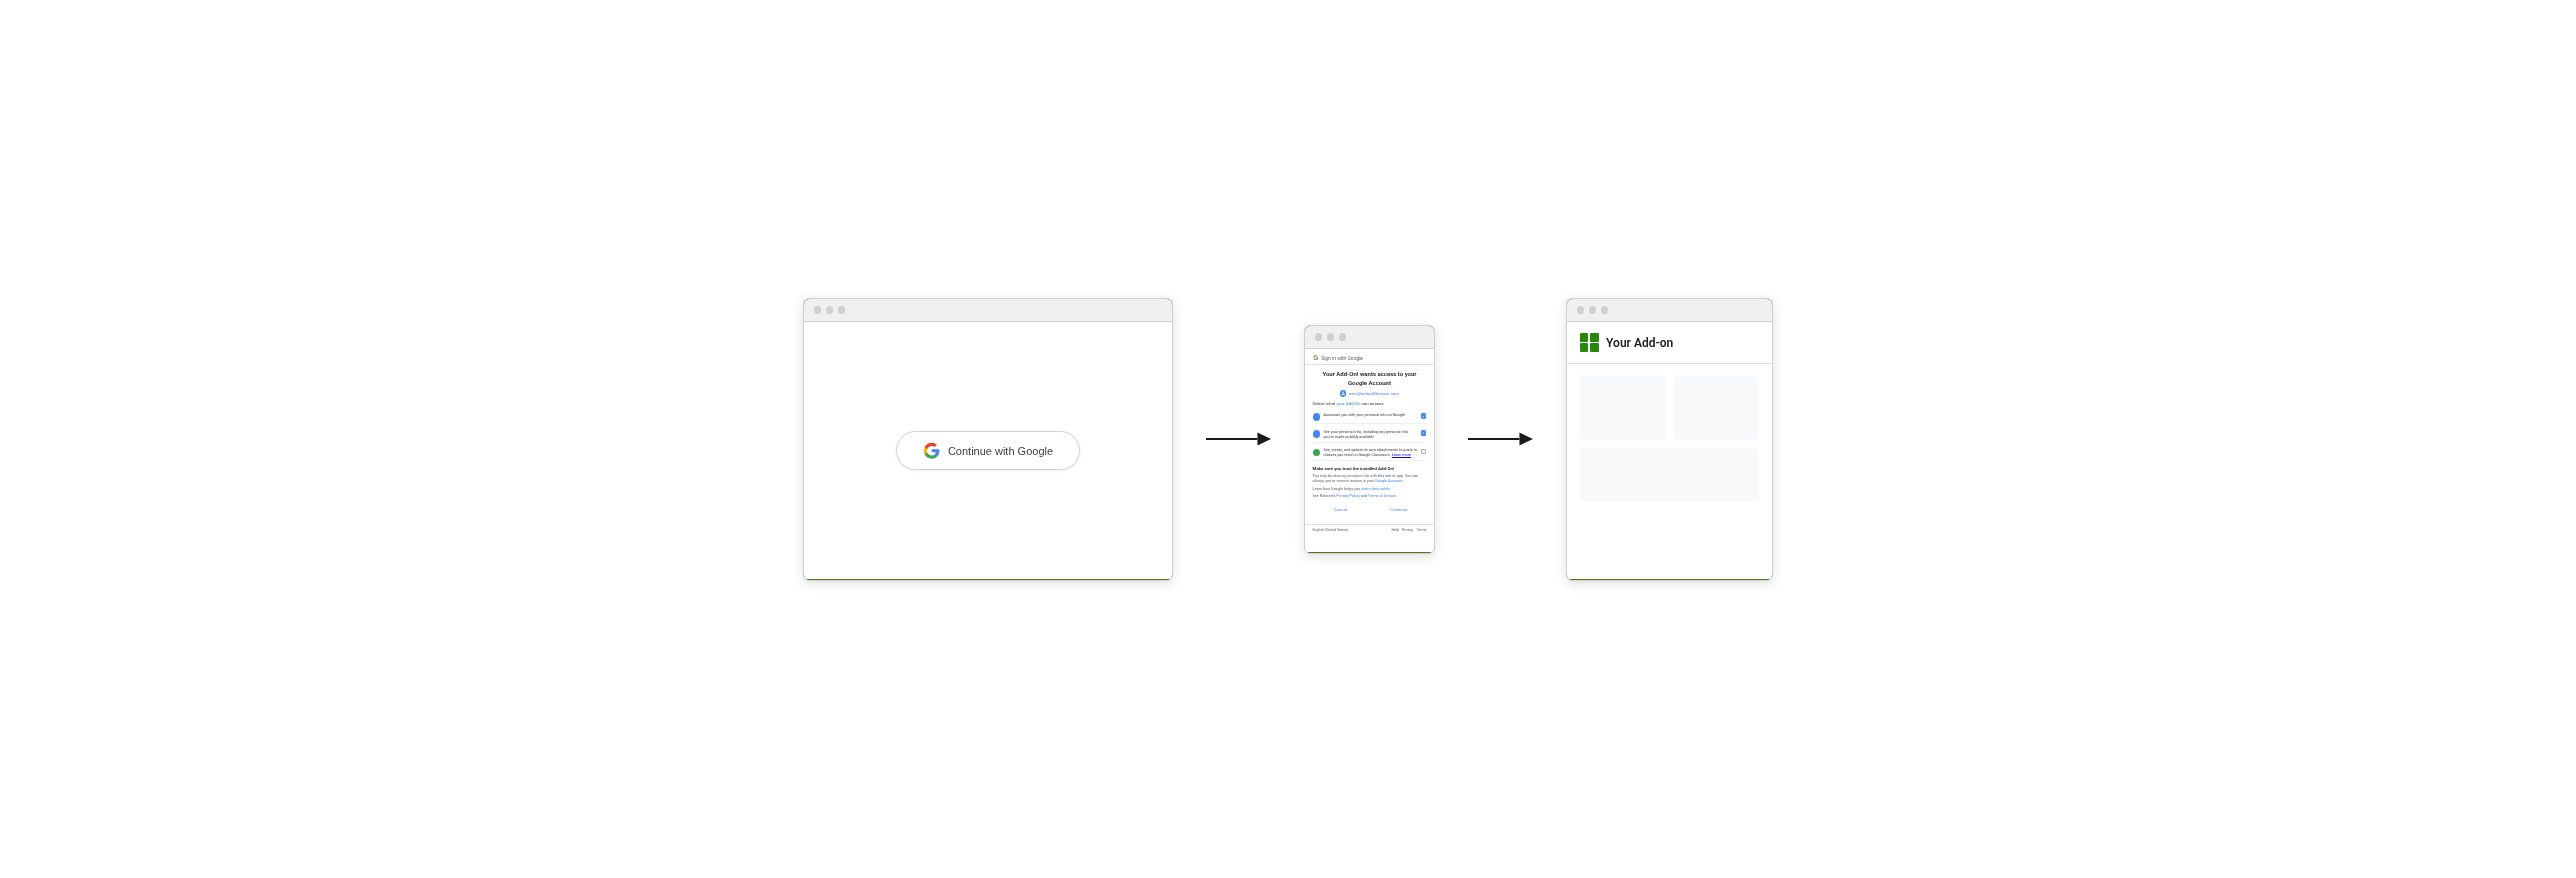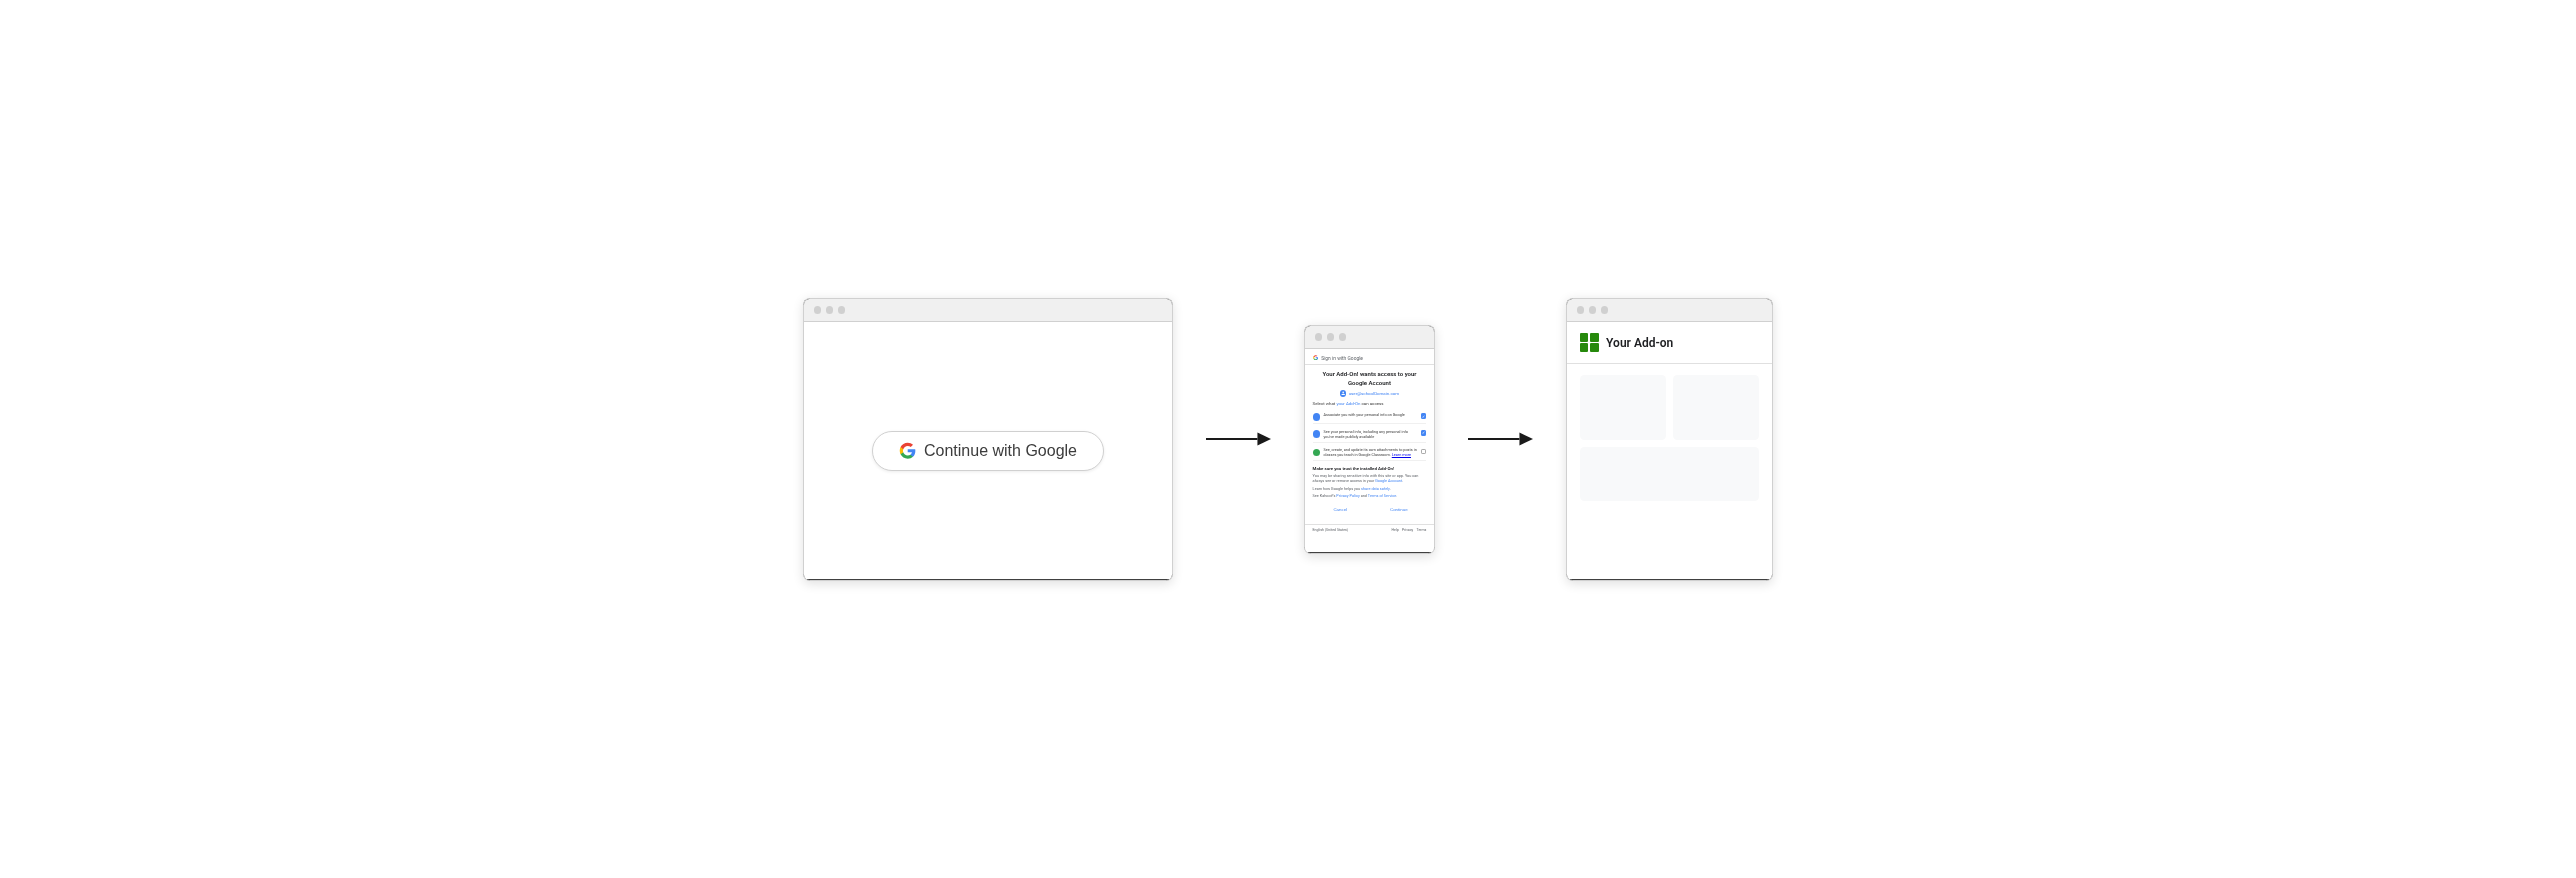--- a/index.html
+++ b/index.html
@@ -19,21 +19,21 @@
       display: flex;
       align-items: center;
       justify-content: center;
       gap: 33px;
       width: 100%;
       padding: 44px 65px;
     }
 
     
     .browser-window {
-      background: #404040;
+      background: #4d7c0f;
       border-radius: 6.5px;
       border: 0.8px solid #d0d0d0;
       box-shadow: 0 2.2px 11px rgba(0,0,0,0.12);
       overflow: hidden;
     }
 
     .browser-titlebar {
       background: #f0f0f0;
       border-bottom: 0.5px solid #d0d0d0;
       padding: 7.6px 9.8px;
@@ -66,21 +66,21 @@
 
     .google-continue-btn {
       display: flex;
       align-items: center;
       gap: 7.6px;
       border: 0.8px solid #d0d0d0;
       border-radius: 27px;
       padding: 9.8px 26px;
       background: #ffffff;
       cursor: pointer;
-      font-size: 16px;
+      font-size: 11px;
       font-weight: 500;
       color: #3c3c3c;
       box-shadow: 0 1.1px 3.3px rgba(0,0,0,0.08);
     }
 
     
     .google-g {
       width: 17.4px;
       height: 17.4px;
     }

